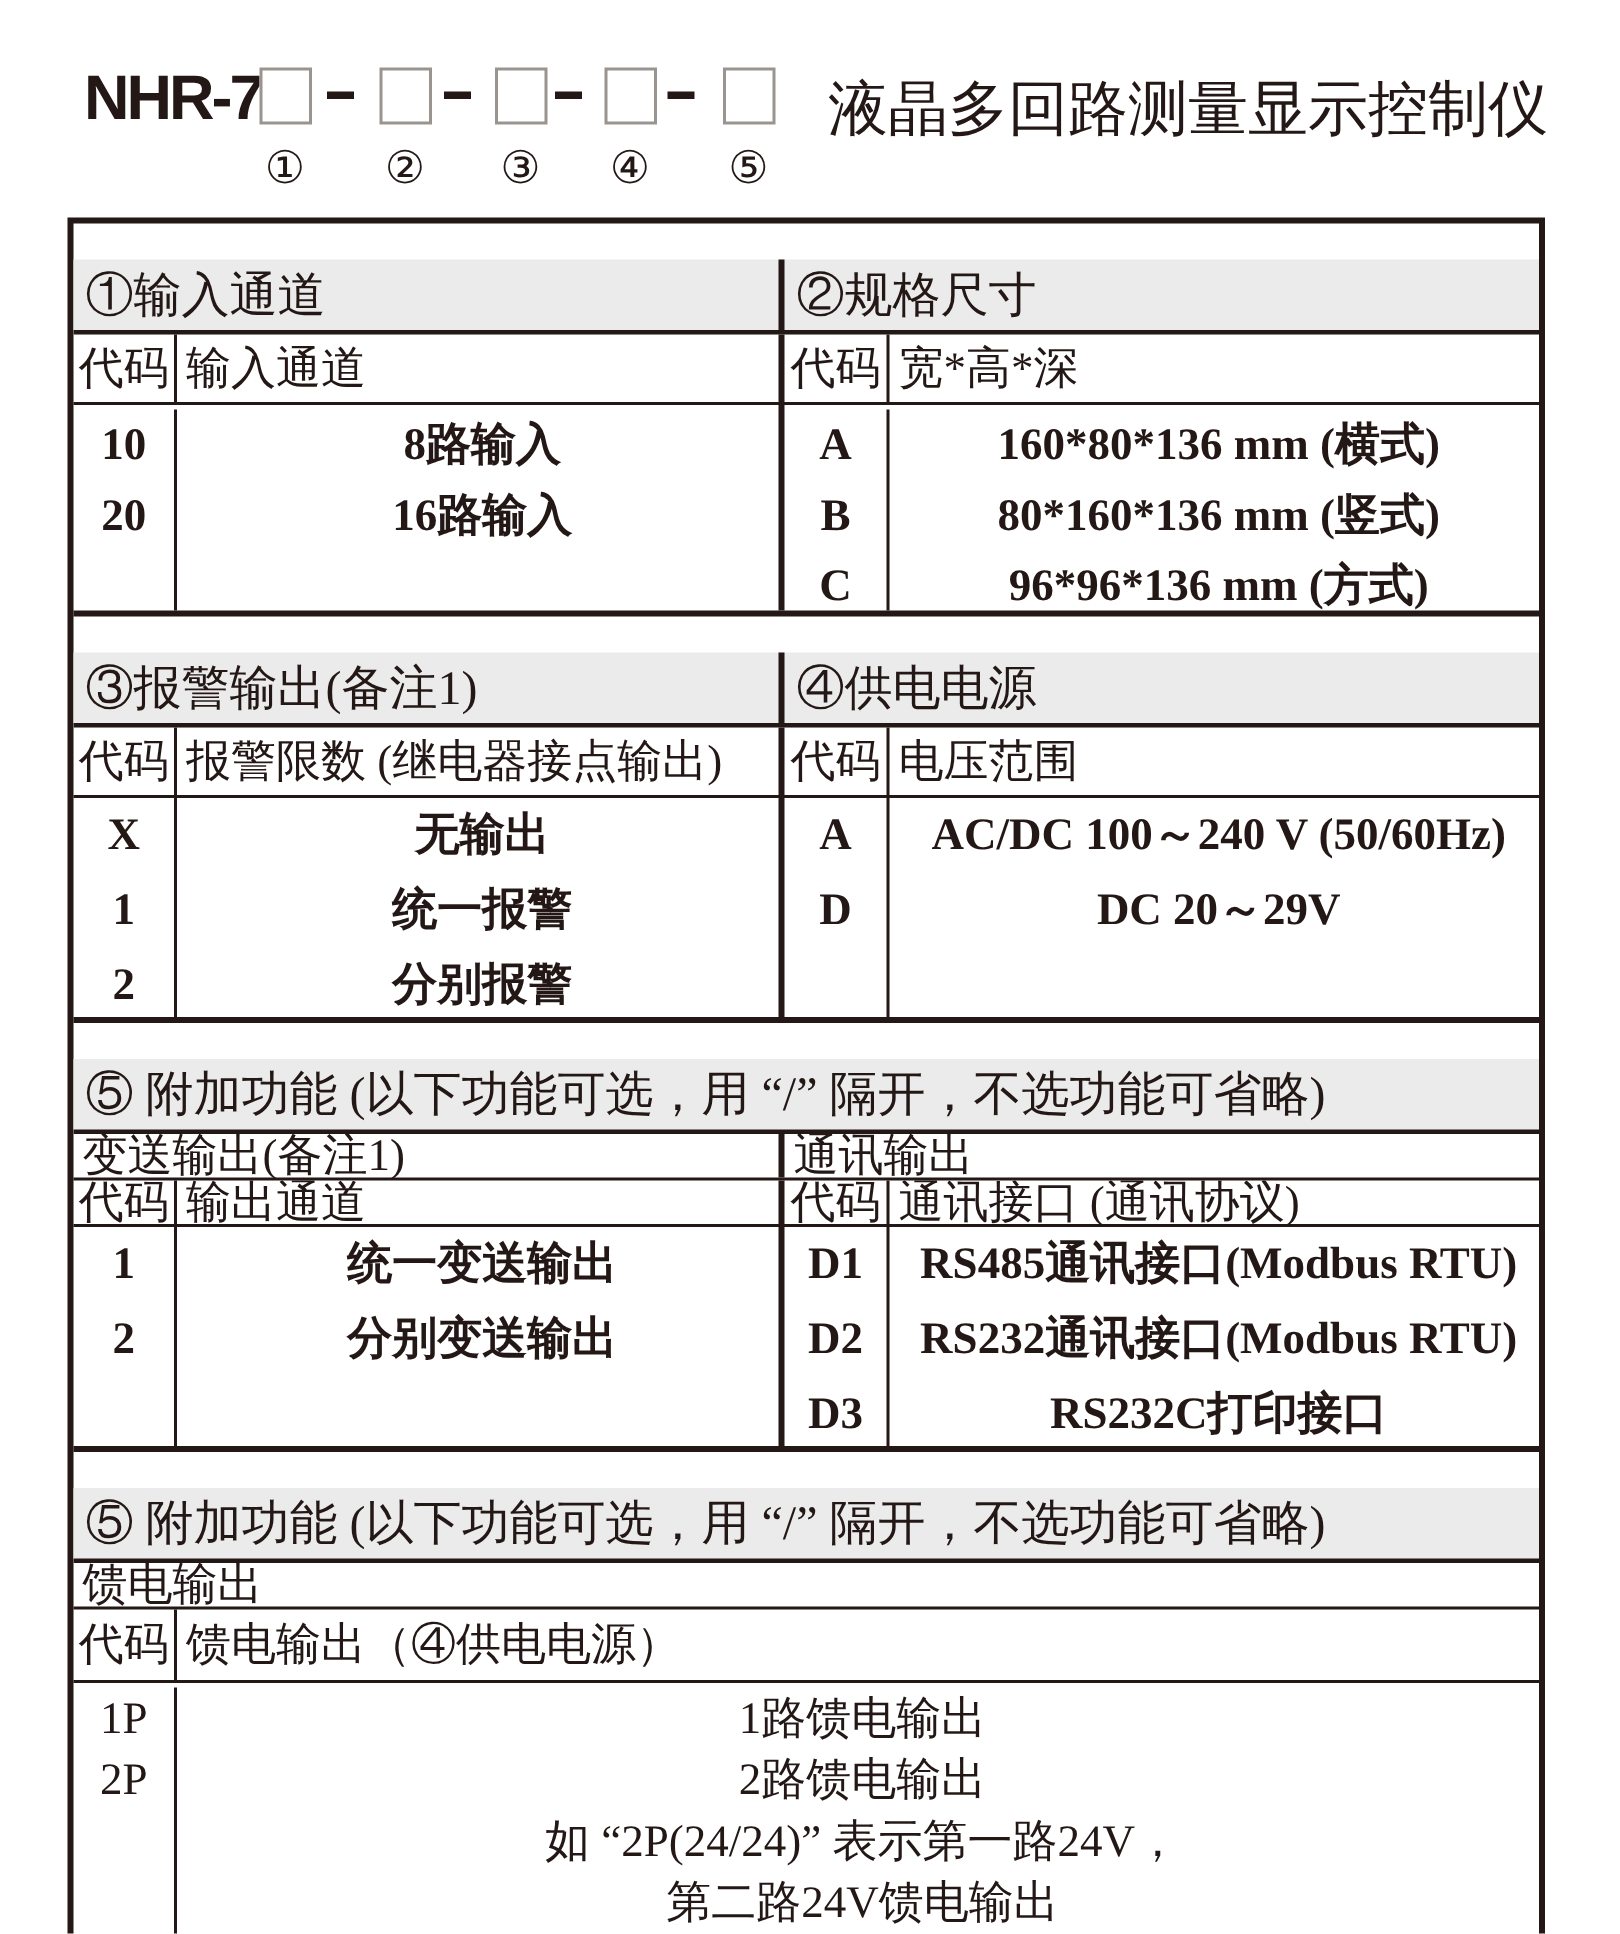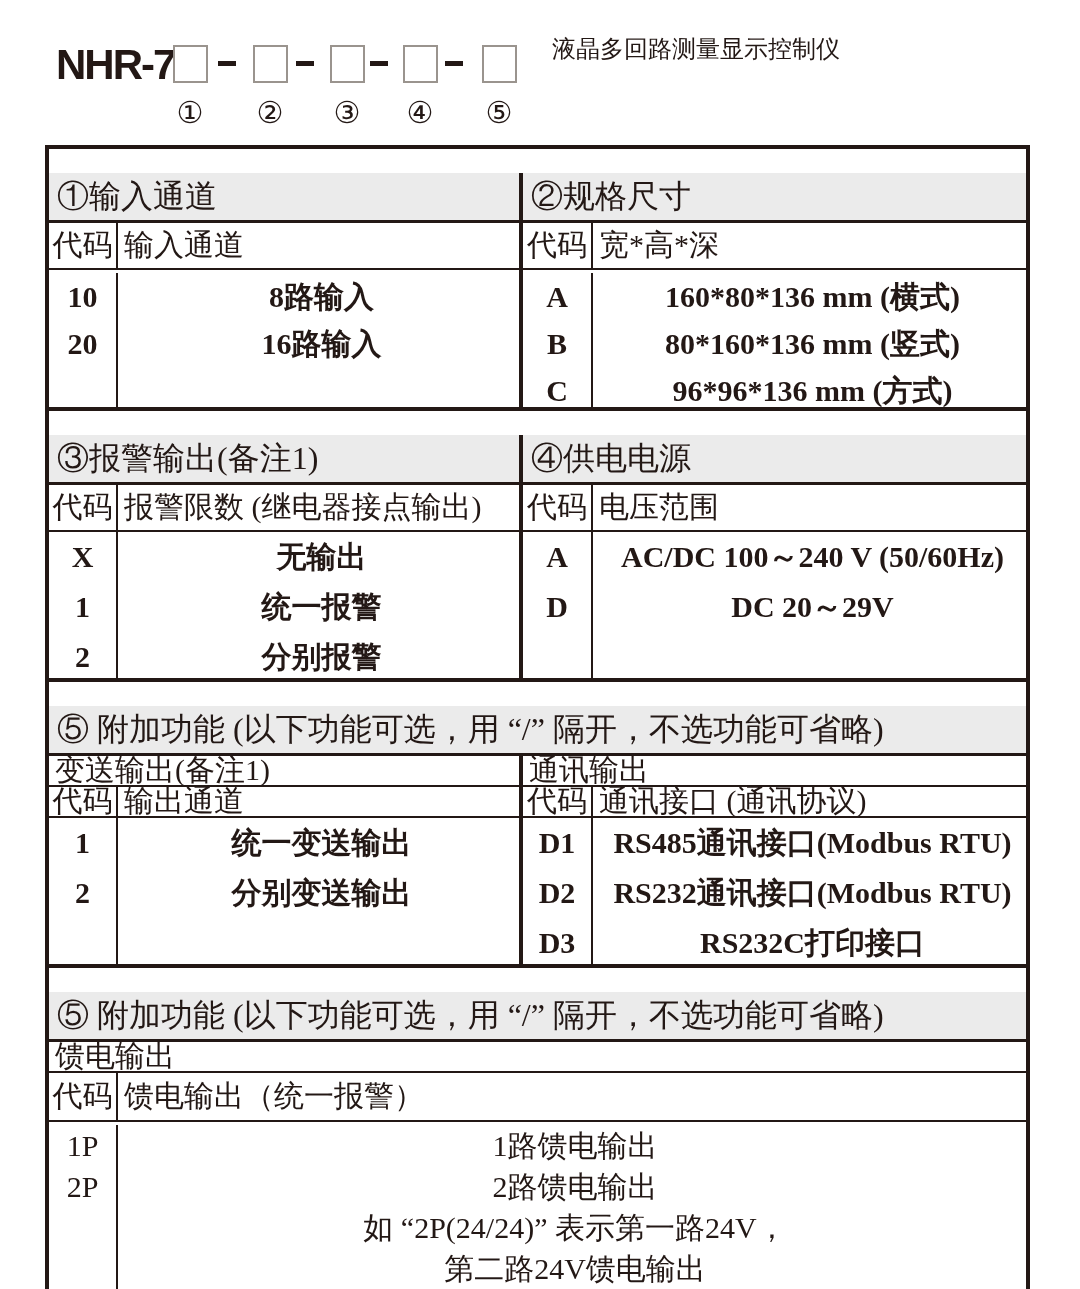--- a/index.html
+++ b/index.html
@@ -27,22 +27,22 @@
   .mdash {
     position: absolute; top: 61px; width: 18px; height: 5px;
     background: #231815;
   }
   .cnum {
     position: absolute; top: 96px; width: 40px; text-align: center;
     font-family: "DejaVu Sans", sans-serif;
     font-size: 30px; line-height: 1.1; color: #231815;
   }
   .pname {
-    position: absolute; left: 552px; top: 36px;
-    font-size: 24px; line-height: 1.1; white-space: nowrap;
+    position: absolute; left: 552px; top: 51px;
+    font-size: 40px; line-height: 1.1; white-space: nowrap;
   }
 
   
   .tbl {
     position: absolute; left: 45px; top: 145px; width: 985px;
     border: 4px solid #231815; background: #ffffff;
   }
   .row { display: flex; border-bottom: 2px solid #231815; }
   .row.b3 { border-bottom-width: 3px; }
   .row.b4 { border-bottom-width: 4px; font-weight: bold; }
@@ -278,21 +278,21 @@
 
     <div class="row h45">
       <div class="subtitlecell">馈电输出</div>
     </div>
 
     <div class="row h49">
       <div class="codecol">
           <span class="hdrline">代码</span>
         </div>
       <div class="desccol">
-          <span class="hdrline">馈电输出（统一报警）</span>
+          <span class="hdrline">馈电输出（④供电电源）</span>
         </div>
     </div>
 
     <div class="row last h164 lh41 pt3">
       <div class="codecol">
         <span class="line">1P</span>
         <span class="line">2P</span>
       </div>
       <div class="desccol">
         <span class="line">1路馈电输出</span>

